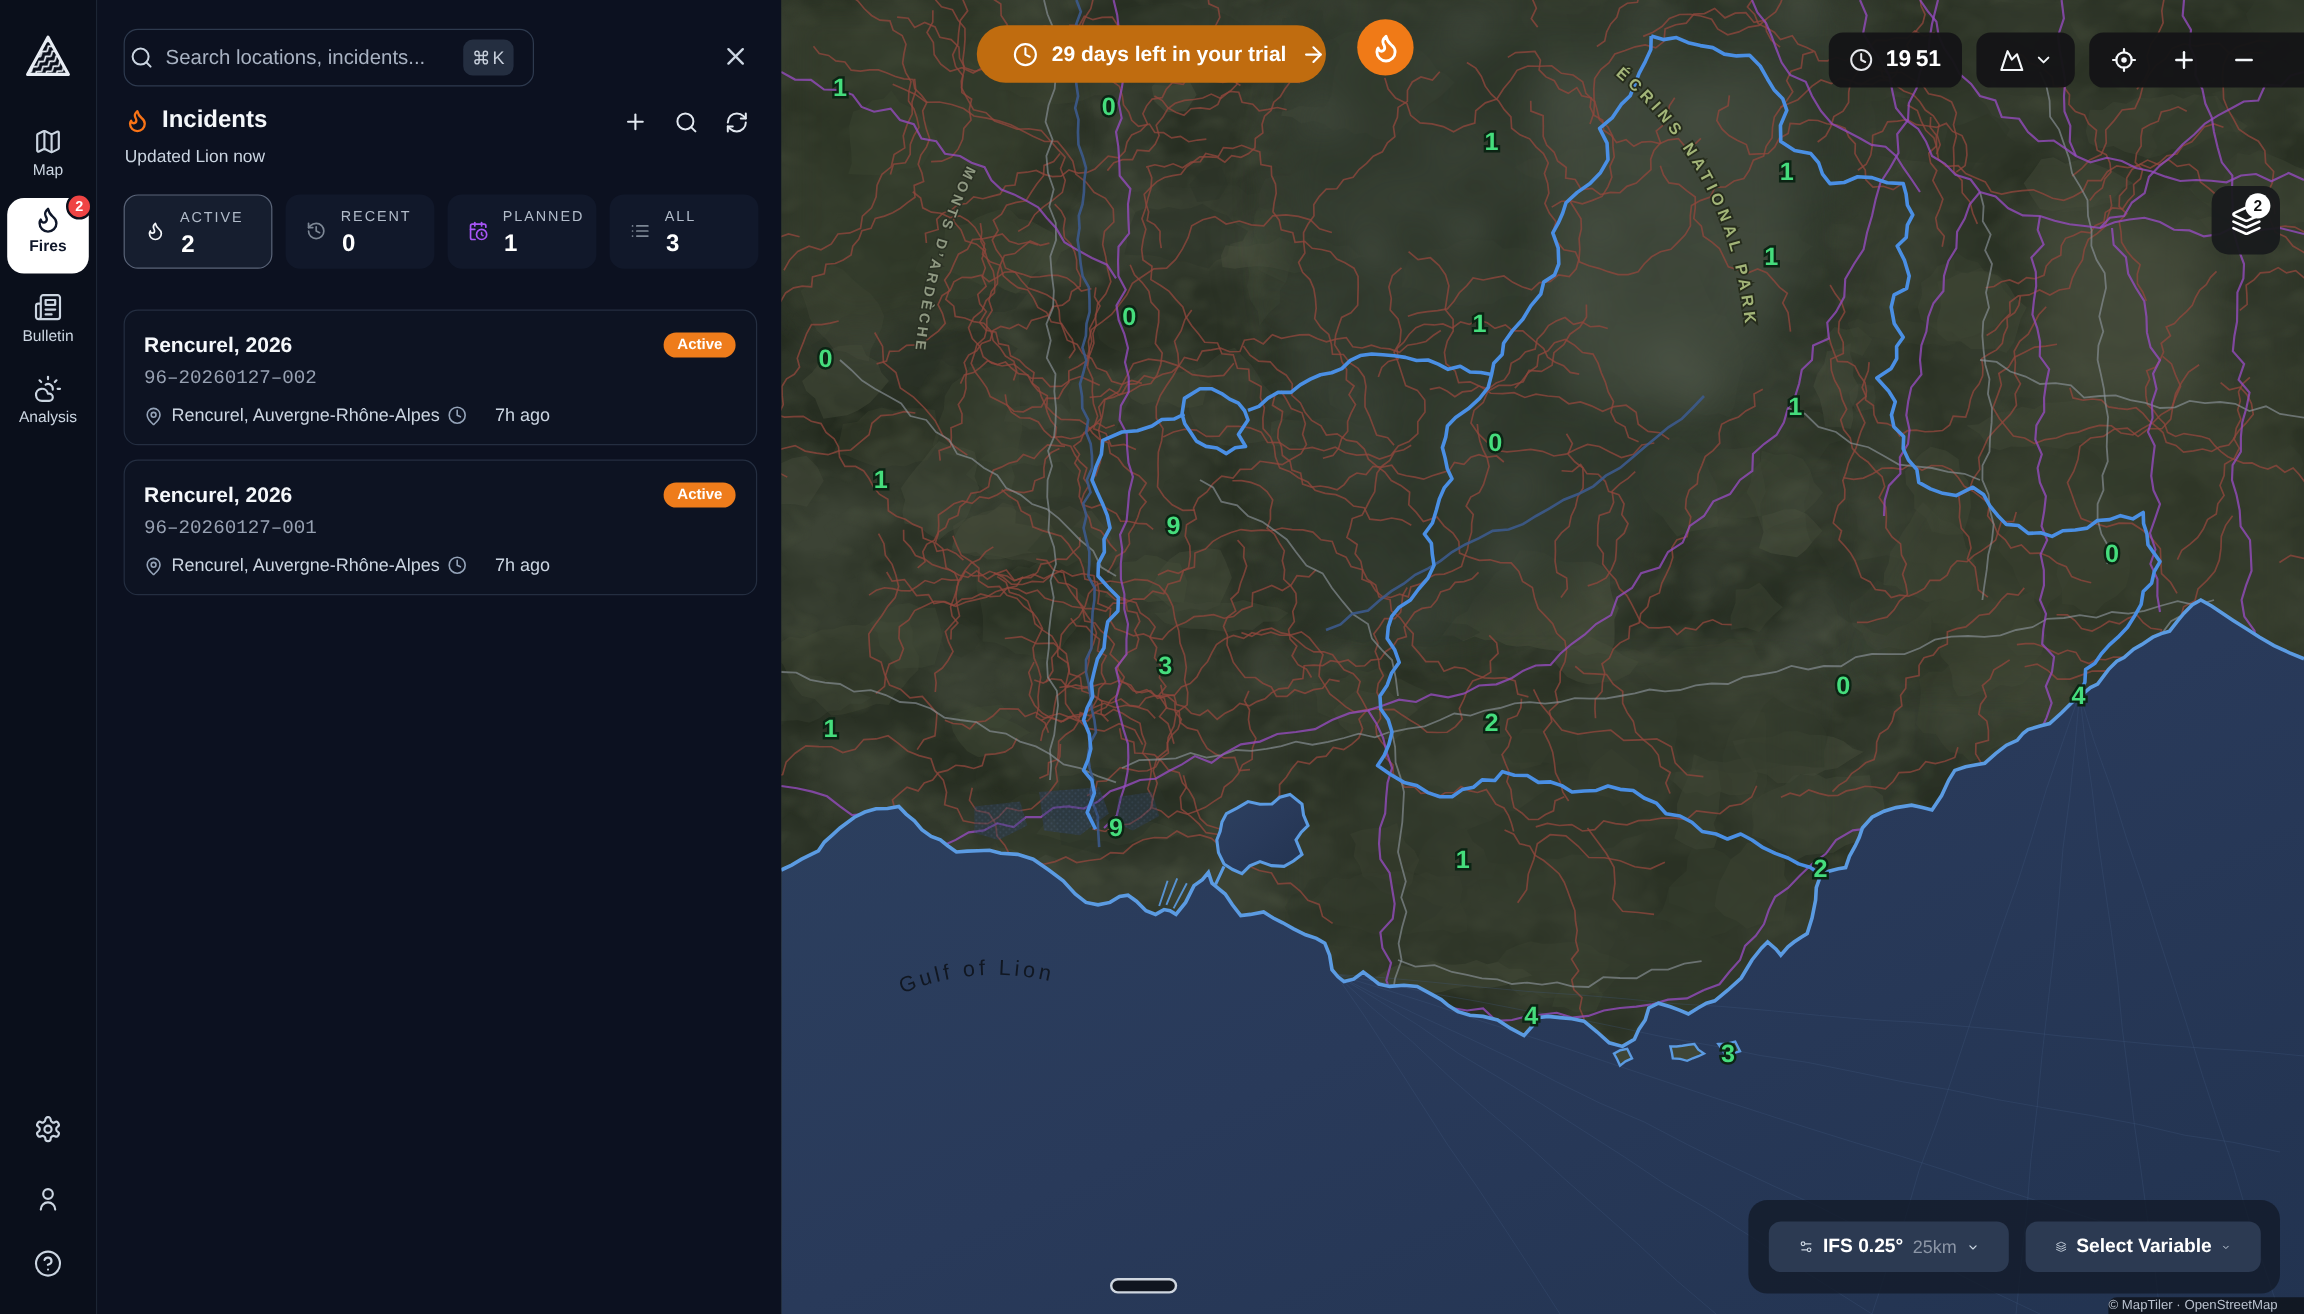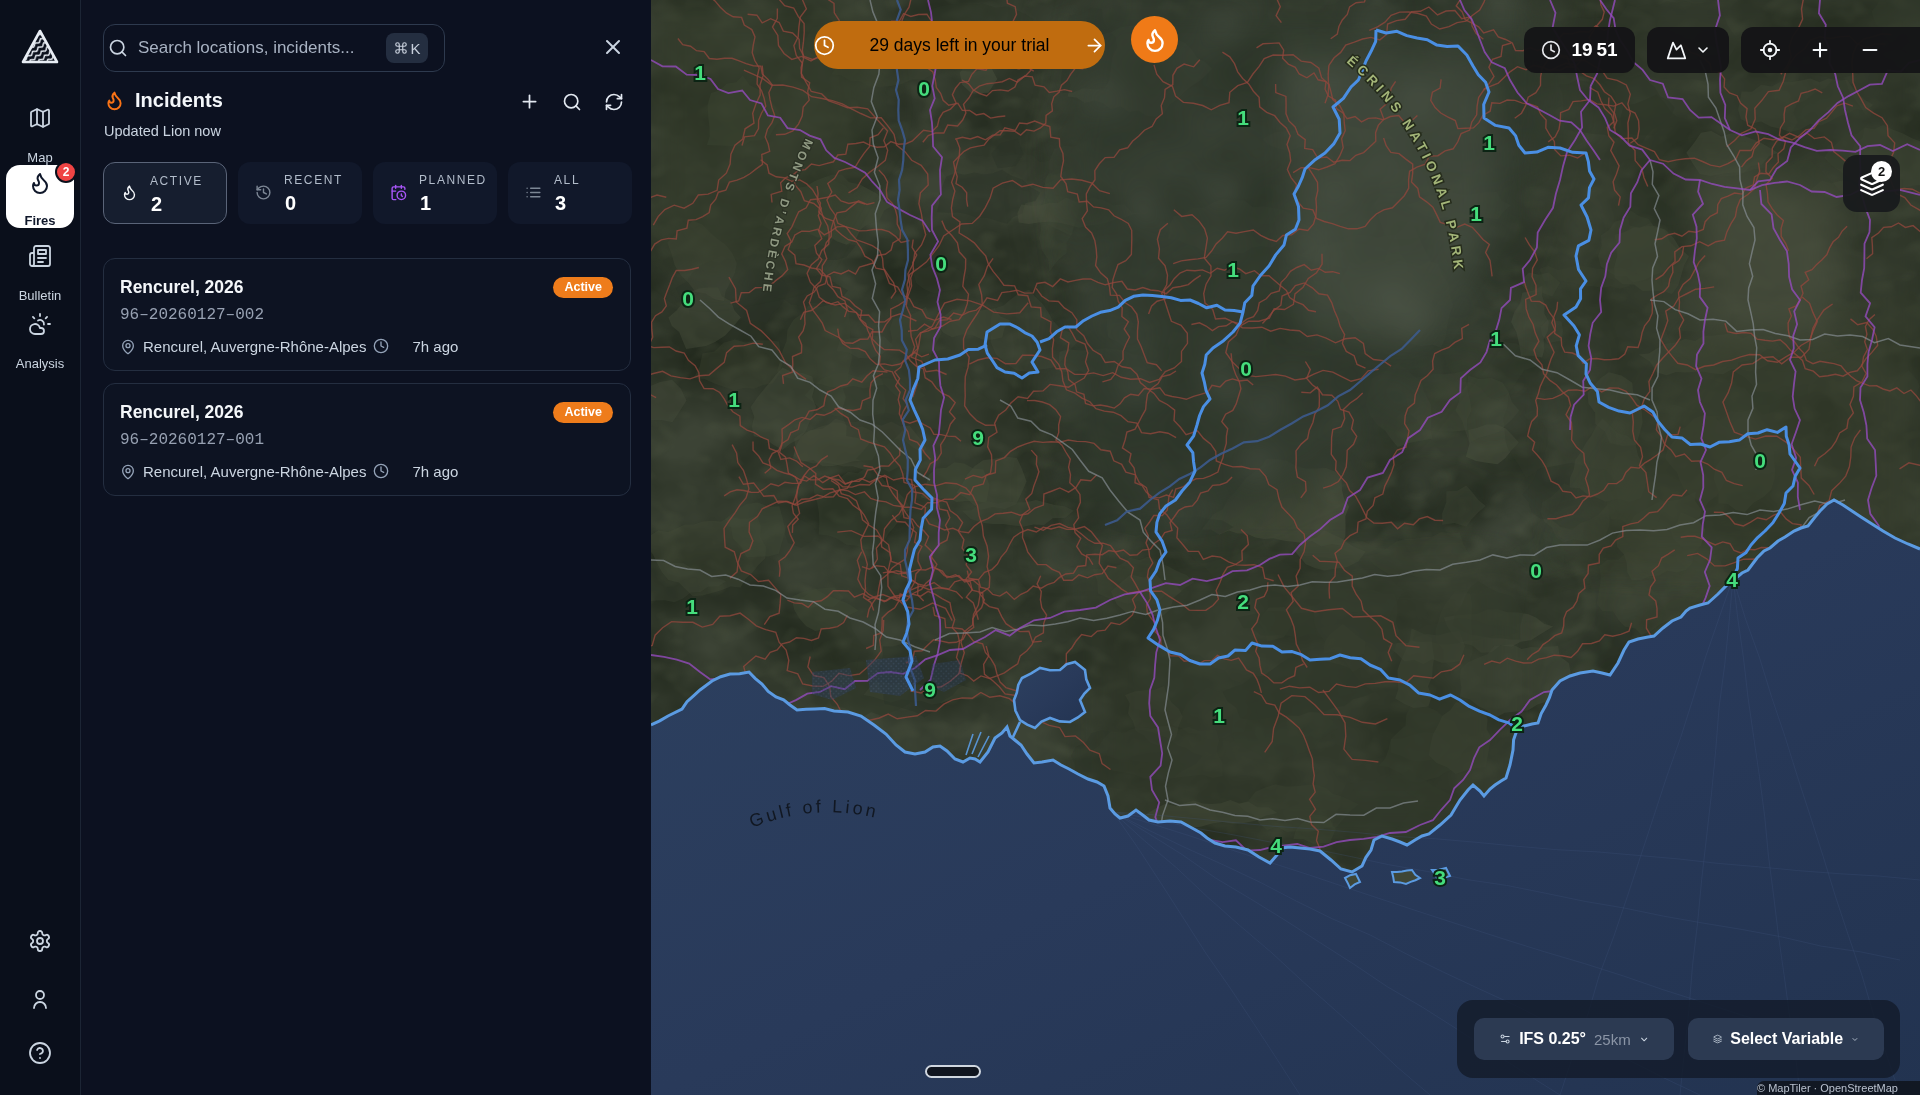--- a/index.html
+++ b/index.html
@@ -17,25 +17,25 @@
 .parkLb{font:bold 13.5px "Liberation Sans",sans-serif;fill:#a3b578;letter-spacing:4px;
 paint-order:stroke;stroke:#262c1c;stroke-width:3px}
 .ardLb{font:bold 12px "Liberation Sans",sans-serif;fill:#9aa48c;letter-spacing:3px;
 paint-order:stroke;stroke:#2a3024;stroke-width:2.5px;opacity:.9}
 .gulfLb{font:18px "Liberation Sans",sans-serif;fill:#10161f;letter-spacing:3px;opacity:.95}
 
 #rail{position:absolute;left:0;top:0;width:81px;height:1095px;background:#0a0f1b;
 border-right:1px solid #1c2534;z-index:30}
 .ritem{position:absolute;left:0;width:80px;text-align:center;color:#cbd5e1}
 .ritem svg{display:block;margin:0 auto}
-.rlbl{font-size:13px;margin-top:20px;color:#cbd5e1}
+.rlbl{font-size:13px;margin-top:4px;color:#cbd5e1}
 #fires{position:absolute;left:6px;top:165px;width:68px;height:63px;background:#fff;
 border-radius:14px;text-align:center;color:#0f172a}
 #fires svg{display:block;margin:6px auto 0}
-#fires .rlbl{color:#0f172a;font-weight:bold;margin-top:18px}
+#fires .rlbl{color:#0f172a;font-weight:bold;margin-top:2px}
 #fbadge{position:absolute;right:-3px;top:-4px;width:22px;height:22px;border-radius:50%;
 background:#ef4444;border:2px solid #0a0f1b;color:#fff;font:bold 12px/18px "Liberation Sans",sans-serif;text-align:center}
 
 #panel{position:absolute;left:81px;top:0;width:570px;height:1095px;background:#0c1120;z-index:20}
 #search{position:absolute;left:22px;top:24px;width:342px;height:48px;border:1px solid #2e3a4e;
 border-radius:12px;display:flex;align-items:center;padding:0 4px;gap:10px}
 #search .ph{color:#a8b2c2;font-size:17px;white-space:nowrap}
 #kbd{background:#242e40;border-radius:8px;height:30px;padding:0 8px;display:flex;align-items:center;
 gap:2px;color:#c7cfdb;font-size:15px;margin-left:22px}
 #closex{position:absolute;right:26px;top:35px}
@@ -54,21 +54,21 @@
 .card{position:absolute;left:22px;width:528px;height:113px;border:1px solid #242e40;border-radius:12px;background:#0d1322}
 .card .ti{position:absolute;left:16px;top:18px;font-size:17.5px;font-weight:bold;color:#f4f7fa}
 .card .bdg{position:absolute;right:17px;top:18px;height:21px;border-radius:11px;background:#ee7c1b;
 color:#fff;font-size:12.5px;font-weight:bold;padding:0 11px;line-height:21px}
 .card .co{position:absolute;left:16px;top:47px;font-family:Liberation Mono, monospace;font-size:16px;color:#97a1b2}
 .card .mt{position:absolute;left:16px;top:79px;display:flex;align-items:center;gap:7px;font-size:15px;color:#cbd5e1}
 .card .mt .t2{display:flex;gap:23px}
 
 .ov{position:absolute;z-index:40}
 #trial{left:814px;top:21px;width:291px;height:48px;border-radius:24px;background:#c06c0f;
-display:flex;align-items:center;justify-content:space-between;gap:12px;color:#000000;font-size:17.5px;font-weight:400}
+display:flex;align-items:center;justify-content:flex-end;gap:12px;color:#ffffff;font-size:17.5px;font-weight:700}
 #fcirc{left:1131px;top:16px;width:47px;height:47px;border-radius:50%;background:#f07a17;
 display:flex;align-items:center;justify-content:center}
 #timep{left:1524px;top:27px;width:111px;height:46px;border-radius:12px;background:rgba(21,21,23,.97);
 display:flex;align-items:center;justify-content:center;gap:10px;color:#fff;font-size:19px;font-weight:bold}
 #mtn{left:1647px;top:27px;width:82px;height:46px;border-radius:12px;background:rgba(21,21,23,.97);
 display:flex;align-items:center;justify-content:center;gap:8px}
 #zooms{left:1741px;top:27px;width:179px;height:46px;border-radius:12px 0 0 12px;background:rgba(21,21,23,.97);
 display:flex;align-items:center;justify-content:flex-start;gap:28px;padding:0 0 0 18px}
 #layers{left:1843px;top:155px;width:57px;height:57px;border-radius:14px;background:rgba(24,26,28,.95);
 display:flex;align-items:center;justify-content:center}

